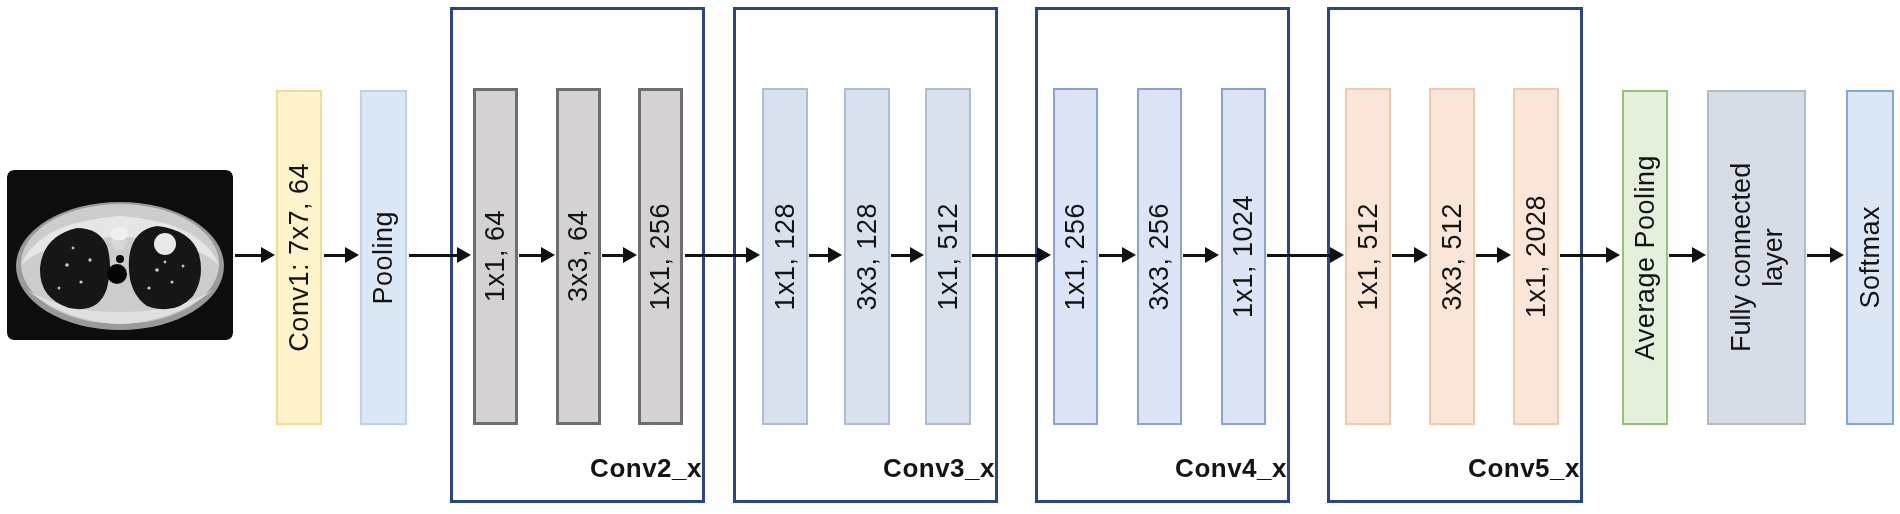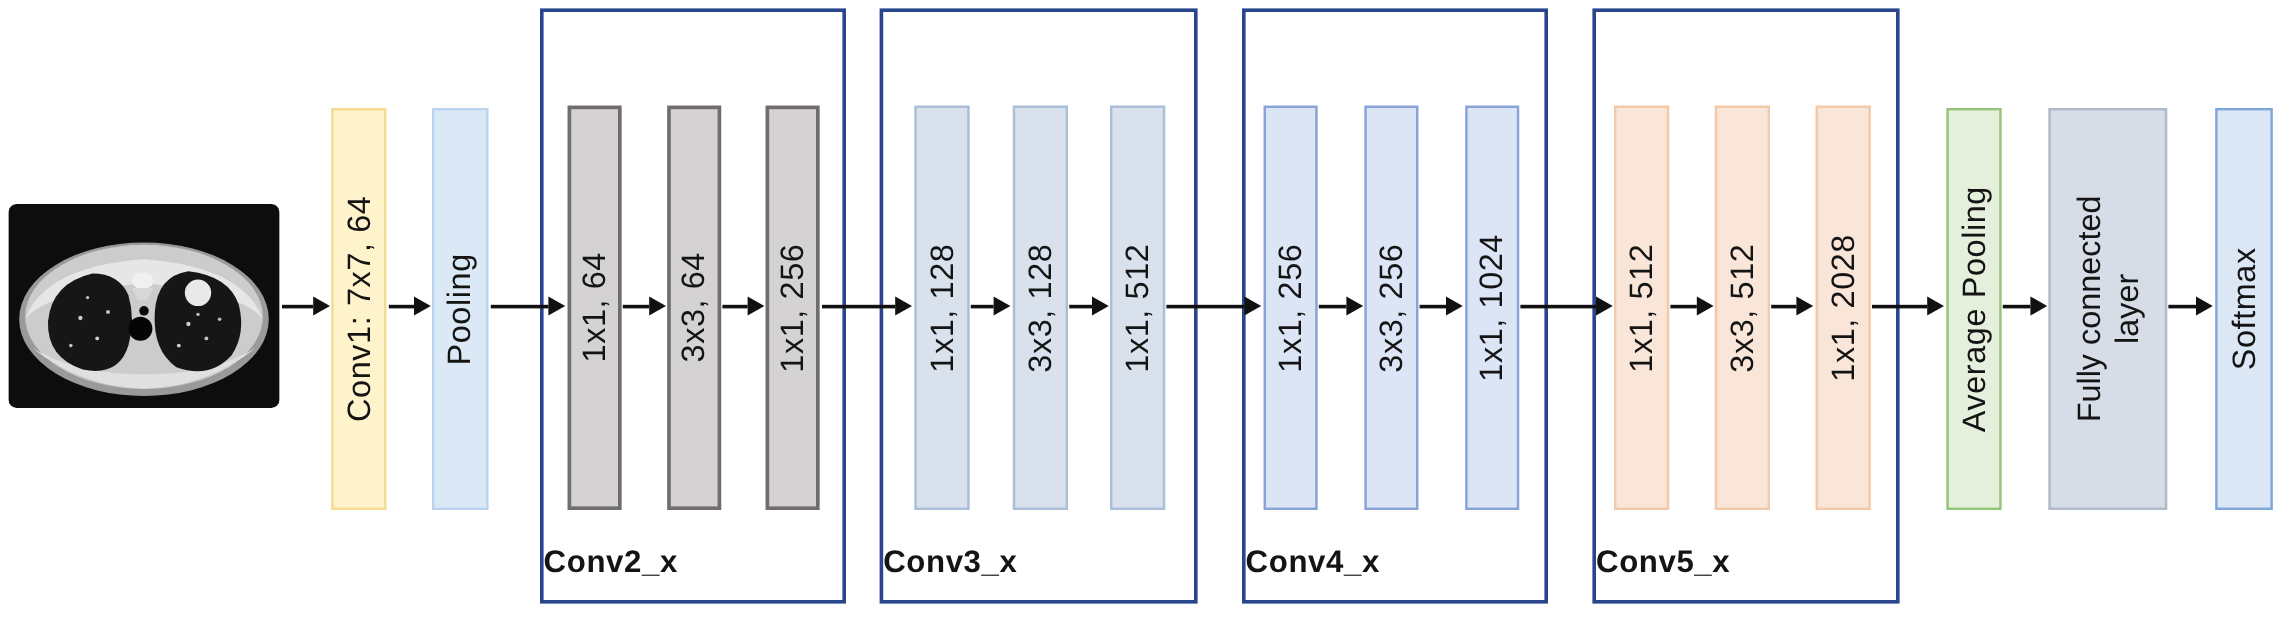--- a/index.html
+++ b/index.html
@@ -52,21 +52,21 @@
   }
   
   .stagebox{
     position:absolute;top:7px;height:496px;
     box-sizing:border-box;
     border:3px solid #29458D;
     background:transparent;
   }
   .stagelabel{
     position:absolute;left:0;right:0;bottom:16px;
-    text-align:left;
+    text-align:right;
     font-size:26px;font-weight:600;color:#141414;
     letter-spacing:0.5px;
   }
   
   .arrow{
     position:absolute;top:245px;height:20px;
     display:flex;align-items:center;
   }
   .arrow .shaft{flex:1 1 auto;height:3px;background:#111111;}
   .arrow .head{

